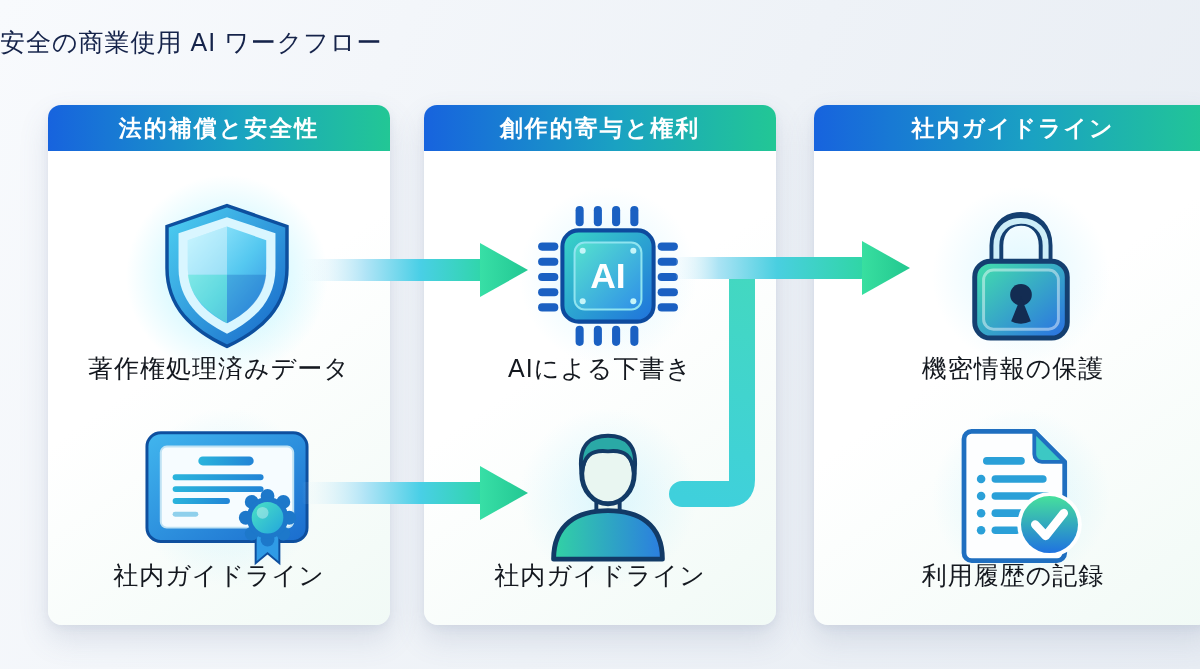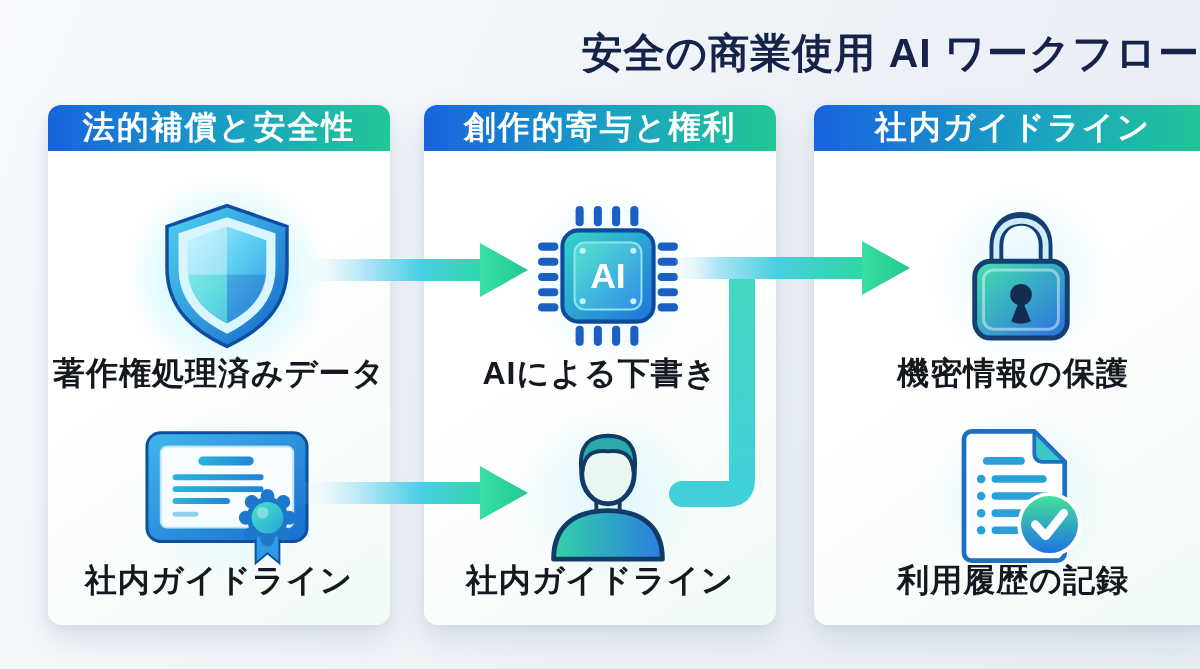--- a/index.html
+++ b/index.html
@@ -5,47 +5,47 @@
   html,body{margin:0;padding:0;}
   body{
     width:1200px;height:669px;overflow:hidden;
     font-family:"Liberation Sans","DejaVu Sans",sans-serif;
     background:linear-gradient(115deg,#f8fafd 0%,#eef2f7 55%,#e7ecf3 100%);
     position:relative;
   }
   .stage{position:absolute;inset:0;}
   .page-title{
     position:absolute;top:26px;left:0;width:100%;
-    text-align:right;font-size:41px;font-weight:700;
+    text-align:left;font-size:25px;font-weight:400;
     color:#15234a;letter-spacing:1px;margin:0;
   }
   .card{
     position:absolute;top:105px;height:520px;border-radius:14px;
     background:linear-gradient(145deg,#ffffff 45%,#f1faf6 100%);
     box-shadow:0 14px 30px rgba(88,108,140,.16),0 3px 8px rgba(88,108,140,.08);
   }
   .card-1{left:48px;width:342px;}
   .card-2{left:424px;width:352px;}
   .card-3{left:814px;width:398px;}
   .card-header{
     height:46px;border-radius:13px 13px 0 0;
     background:linear-gradient(90deg,#1763de 0%,#1aa2c2 55%,#22c795 100%);
-    color:#ffffff;font-size:32px;font-weight:700;letter-spacing:2px;
+    color:#ffffff;font-size:23px;font-weight:700;letter-spacing:2px;
     display:flex;align-items:center;justify-content:center;
   }
   .icon-slot{position:absolute;left:0;right:0;display:flex;align-items:center;justify-content:center;padding-left:15px;}
   .slot-1{top:56px;height:230px;}
   .slot-2{top:316px;height:152px;}
   .glow{position:absolute;border-radius:50%;pointer-events:none;}
   .glow-strong{width:210px;height:210px;background:radial-gradient(circle,rgba(125,235,255,.60) 0%,rgba(125,235,255,0) 68%);}
   .glow-soft{width:180px;height:180px;background:radial-gradient(circle,rgba(170,235,255,.38) 0%,rgba(170,235,255,0) 70%);}
   .icon-slot svg{position:relative;z-index:2;}
   .item-label{
     position:absolute;left:0;right:0;text-align:center;
-    font-size:32px;font-weight:700;color:#14181f;letter-spacing:1px;
+    font-size:25px;font-weight:400;color:#14181f;letter-spacing:1px;
   }
   .label-1{top:247px;}
   .label-2{top:454px;}
   .flow-svg{position:absolute;z-index:5;pointer-events:none;}
   .arrow-a{left:298px;top:234px;}
   .arrow-b{left:298px;top:457px;}
   .connector{left:630px;top:225px;}
 </style>
 </head>
 <body>

